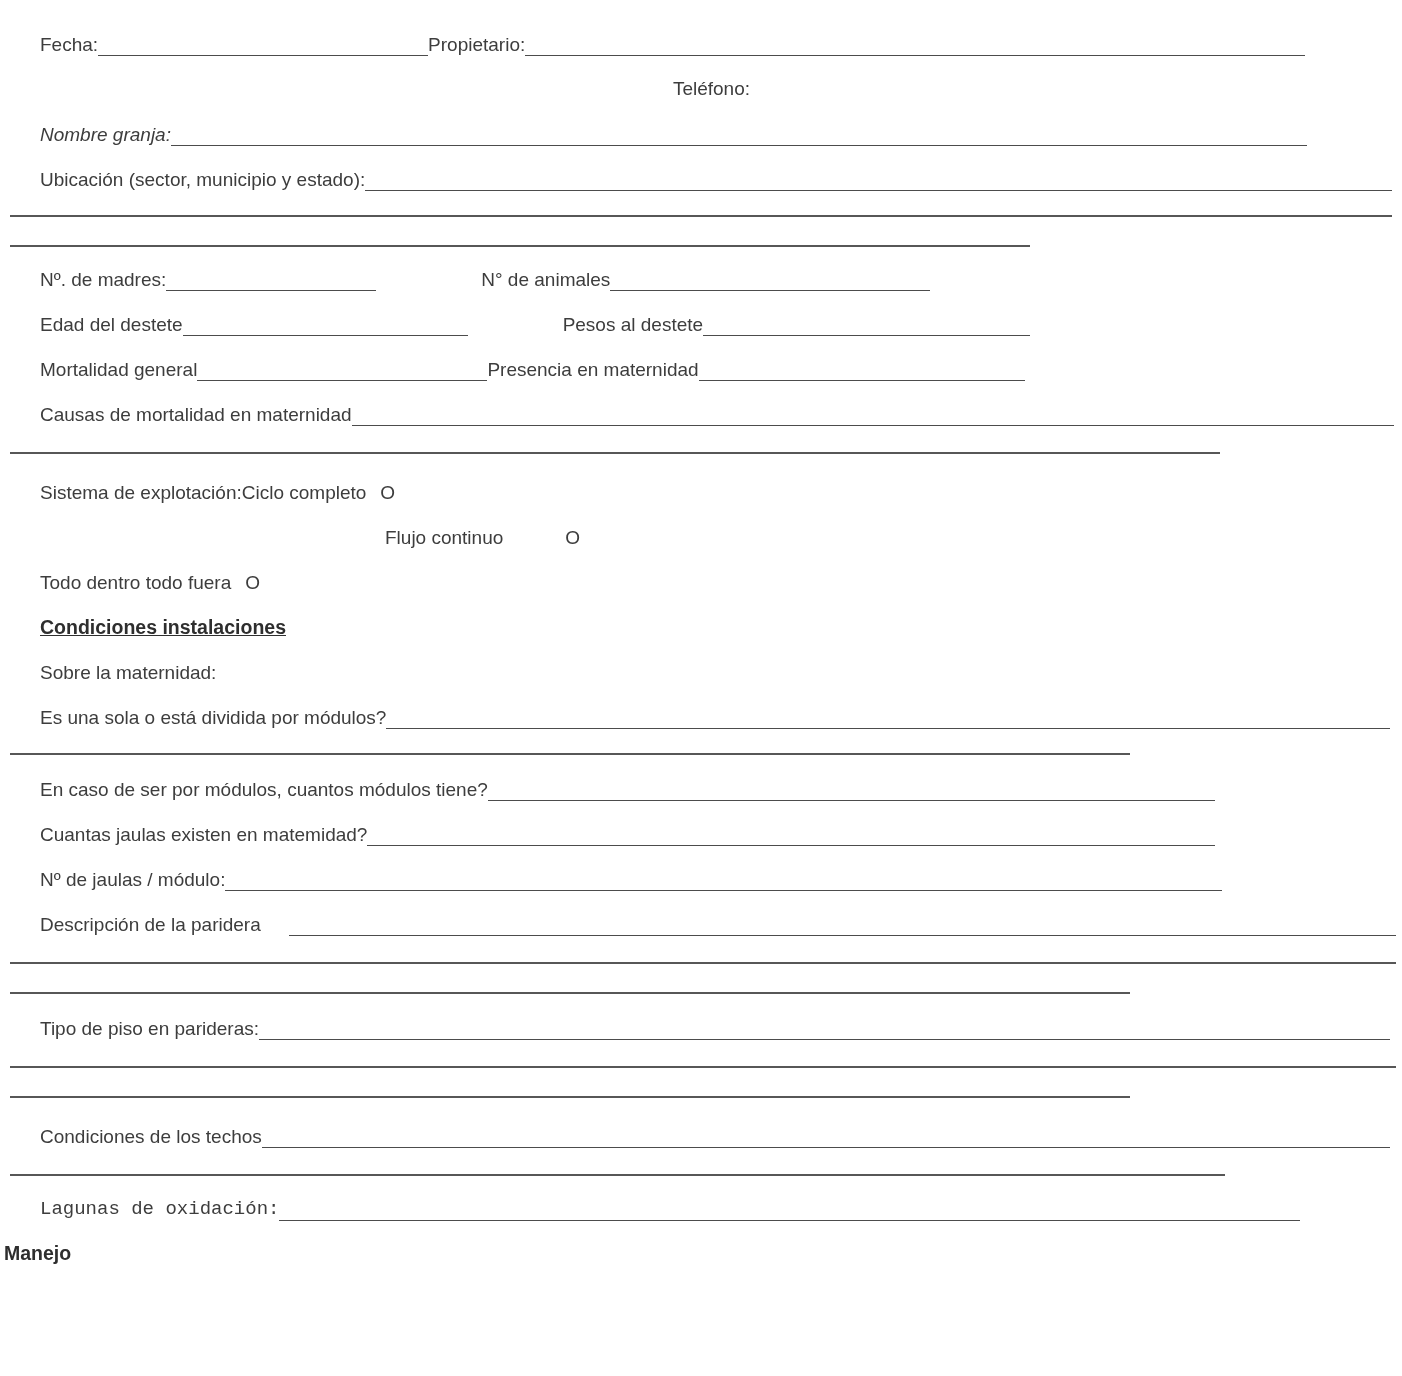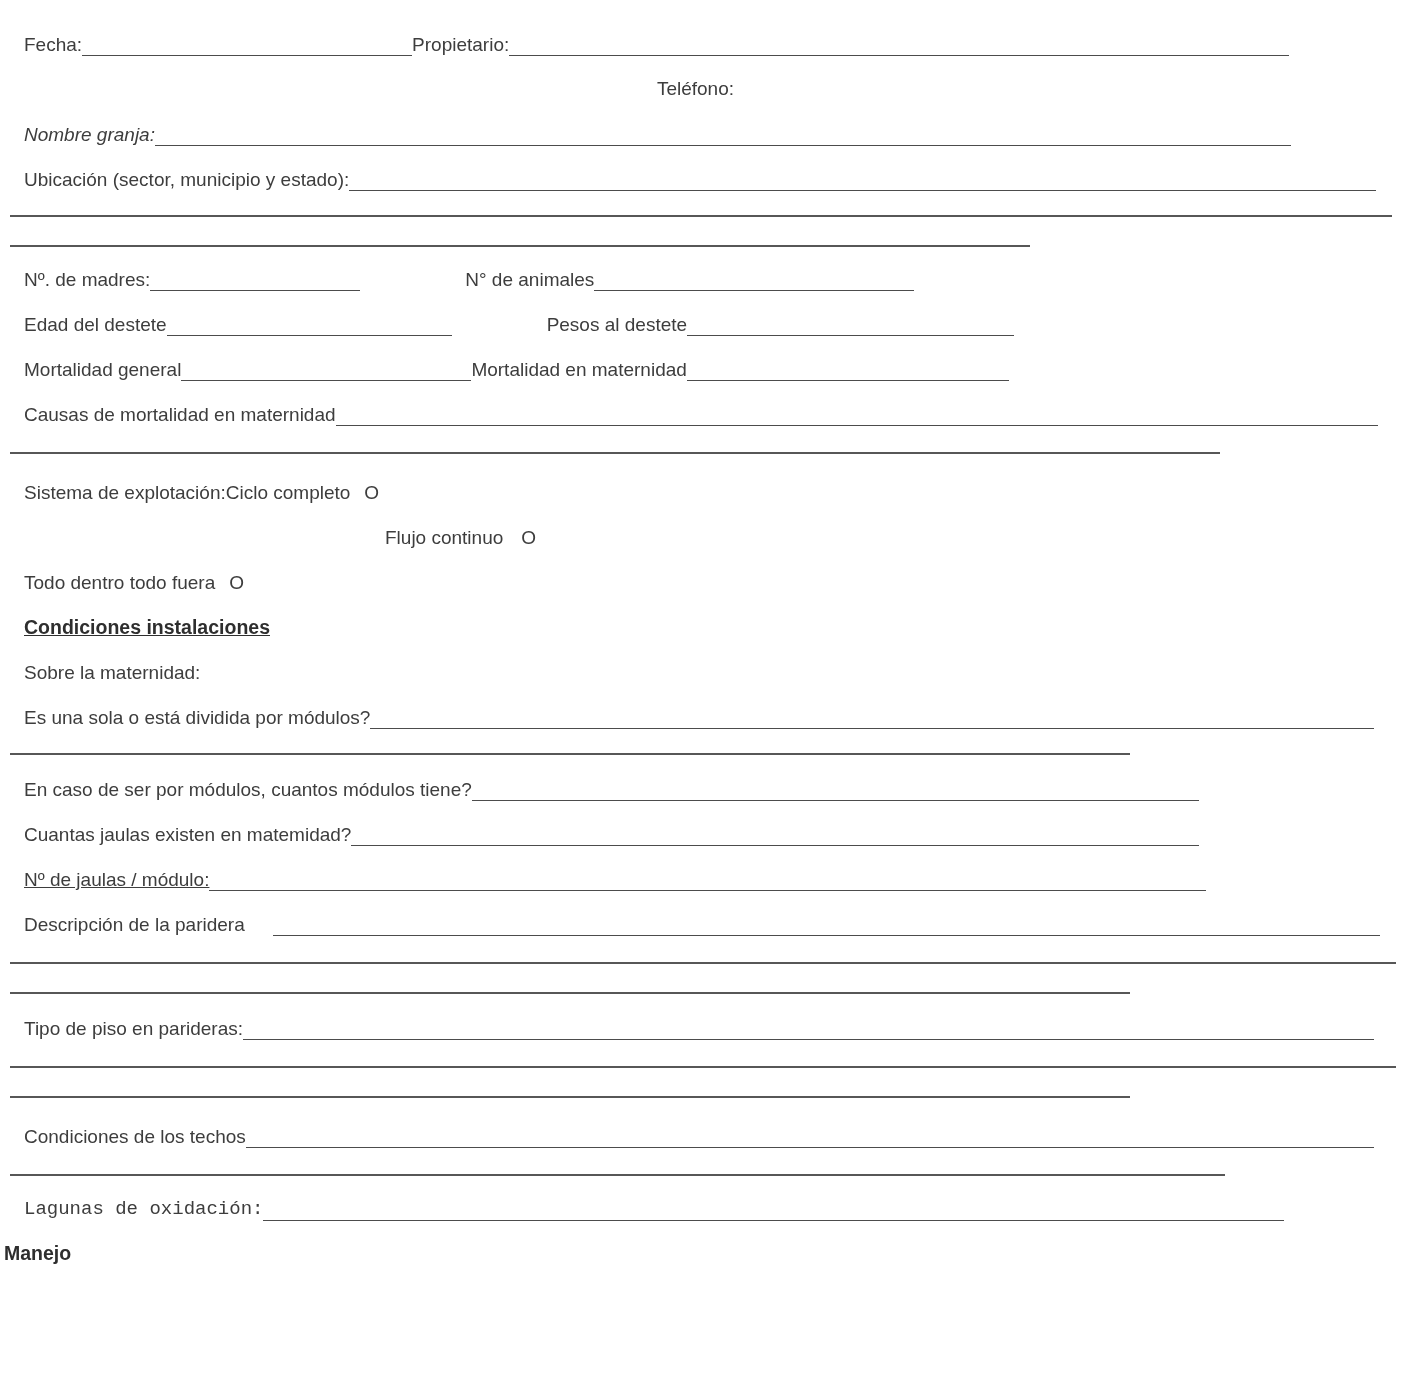--- a/index.html
+++ b/index.html
@@ -13,21 +13,21 @@
   .page { padding:12px 6px 0 14px; }
   .heading {
     font-size:19.5px; font-weight:bold; color:#2e2e2e;
     height:24px; line-height:24px;
   }
   .underlined { text-decoration:underline; }
   .row {
     display:flex; align-items:flex-end;
     height:24px; margin-top:21px;
   }
-  .indent { margin-left:10px; }
+  .indent { margin-left:26px; }
   .lbl { white-space:nowrap; line-height:23px; }
   .blank {
     display:inline-block; height:23px;
     border-bottom:1.5px solid #4c4c4c;
   }
   .grow { flex:1 1 auto; }
   .sep {
     border-bottom:2px solid #575757;
     margin-left:-4px; height:0;
   }
@@ -75,38 +75,38 @@
   <div class="row indent" style="width:990px;">
     <span class="lbl">Edad del destete</span>
     <span class="blank" style="width:285px;"></span>
     <span class="lbl" style="margin-left:95px;">Pesos al destete</span>
     <span class="blank grow"></span>
   </div>
 
   <div class="row indent" style="width:985px;">
     <span class="lbl">Mortalidad general</span>
     <span class="blank" style="width:290px;"></span>
-    <span class="lbl">Mortalidad en maternidad</span>
+    <span class="lbl">Presencia en maternidad</span>
     <span class="blank grow"></span>
   </div>
 
   <div class="row indent" style="width:1354px;">
     <span class="lbl">Causas de mortalidad en maternidad</span>
     <span class="blank grow"></span>
   </div>
 
   <div class="sep" style="width:1210px; margin-top:26px;"></div>
 
   <div class="row indent" style="margin-top:26px;">
     <span class="lbl">Sistema de explotación:</span>
     <span class="lbl">Ciclo completo</span>
     <span class="lbl radio">O</span>
   </div>
 
-  <div class="row" style="margin-left:371px;">
+  <div class="row" style="margin-left:371px;gap:44px;">
     <span class="lbl">Flujo continuo</span>
     <span class="lbl radio" style="margin-left:18px;">O</span>
   </div>
 
   <div class="row indent">
     <span class="lbl">Todo dentro todo fuera</span>
     <span class="lbl radio">O</span>
   </div>
 
   <div class="heading underlined indent" style="margin-top:21px;">Condiciones instalaciones</div>
@@ -125,21 +125,21 @@
   <div class="row indent" style="width:1175px; margin-top:22px;">
     <span class="lbl">En caso de ser por módulos, cuantos módulos tiene?</span>
     <span class="blank grow"></span>
   </div>
 
   <div class="row indent" style="width:1175px;">
     <span class="lbl">Cuantas jaulas existen en matemidad?</span>
     <span class="blank grow"></span>
   </div>
 
-  <div class="row indent" style="width:1182px;text-decoration:underline;">
+  <div class="row indent" style="width:1182px;">
     <span class="lbl">Nº de jaulas / módulo:</span>
     <span class="blank grow"></span>
   </div>
 
   <div class="row indent" style="width:1356px;gap:28px;">
     <span class="lbl">Descripción de la paridera</span>
     <span class="blank grow"></span>
   </div>
 
   <div class="sep" style="width:1386px; margin-top:26px;"></div>

